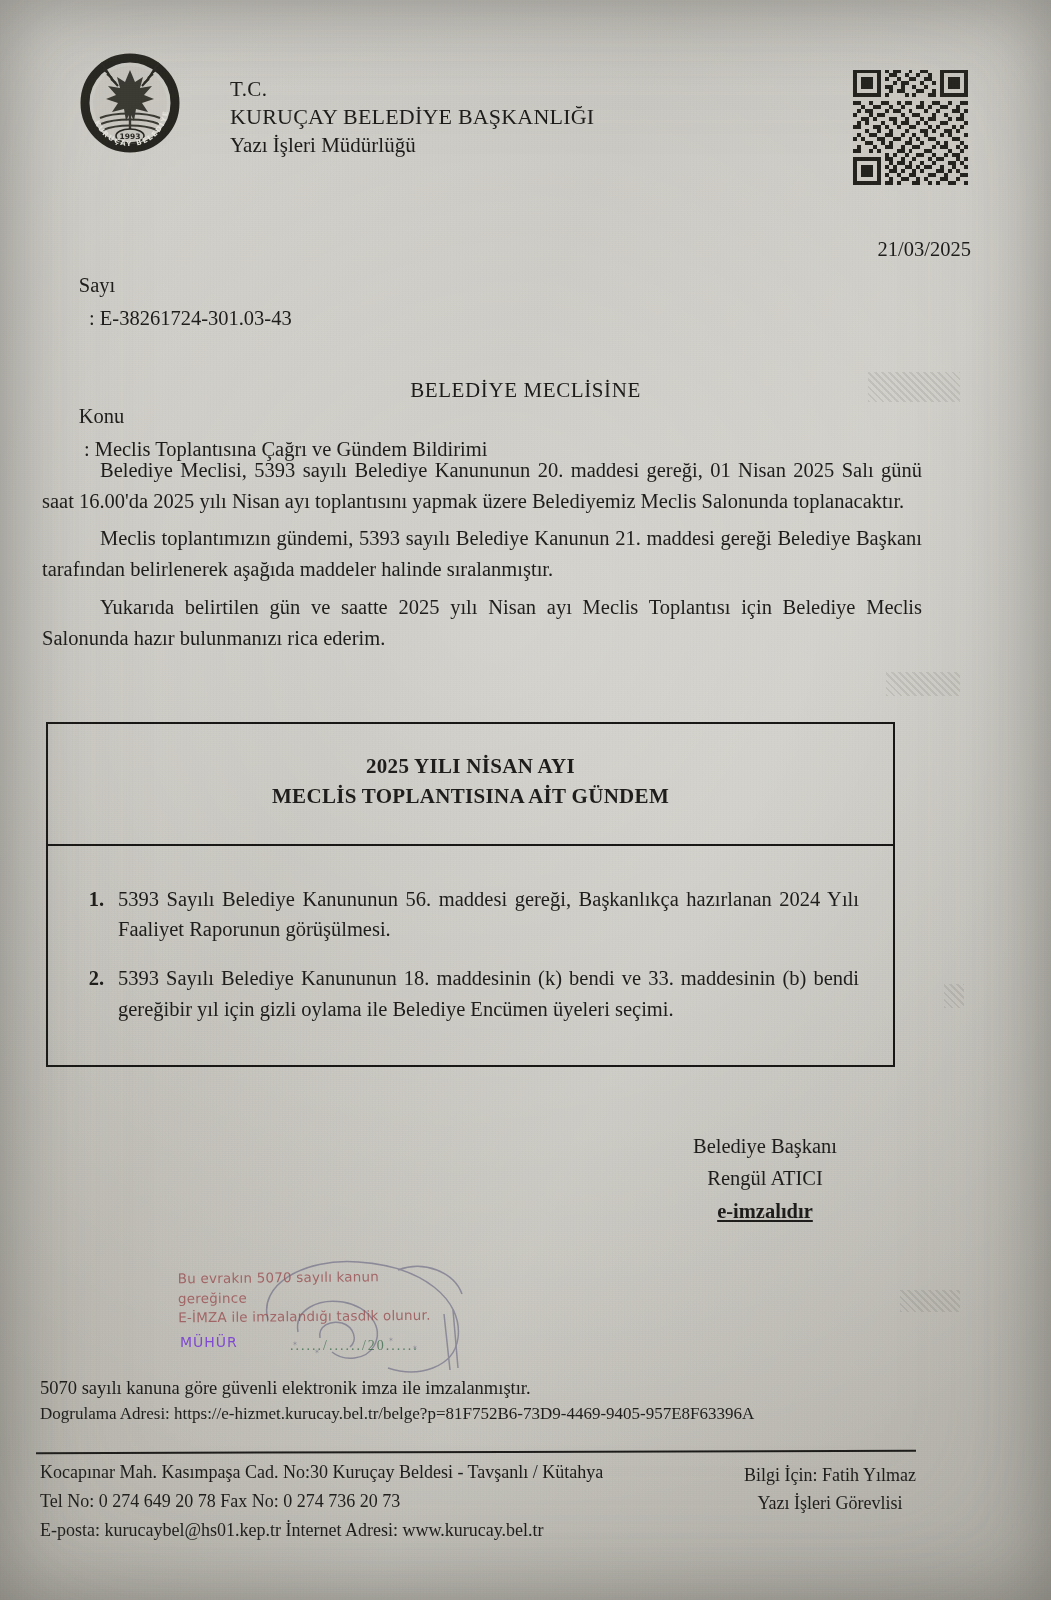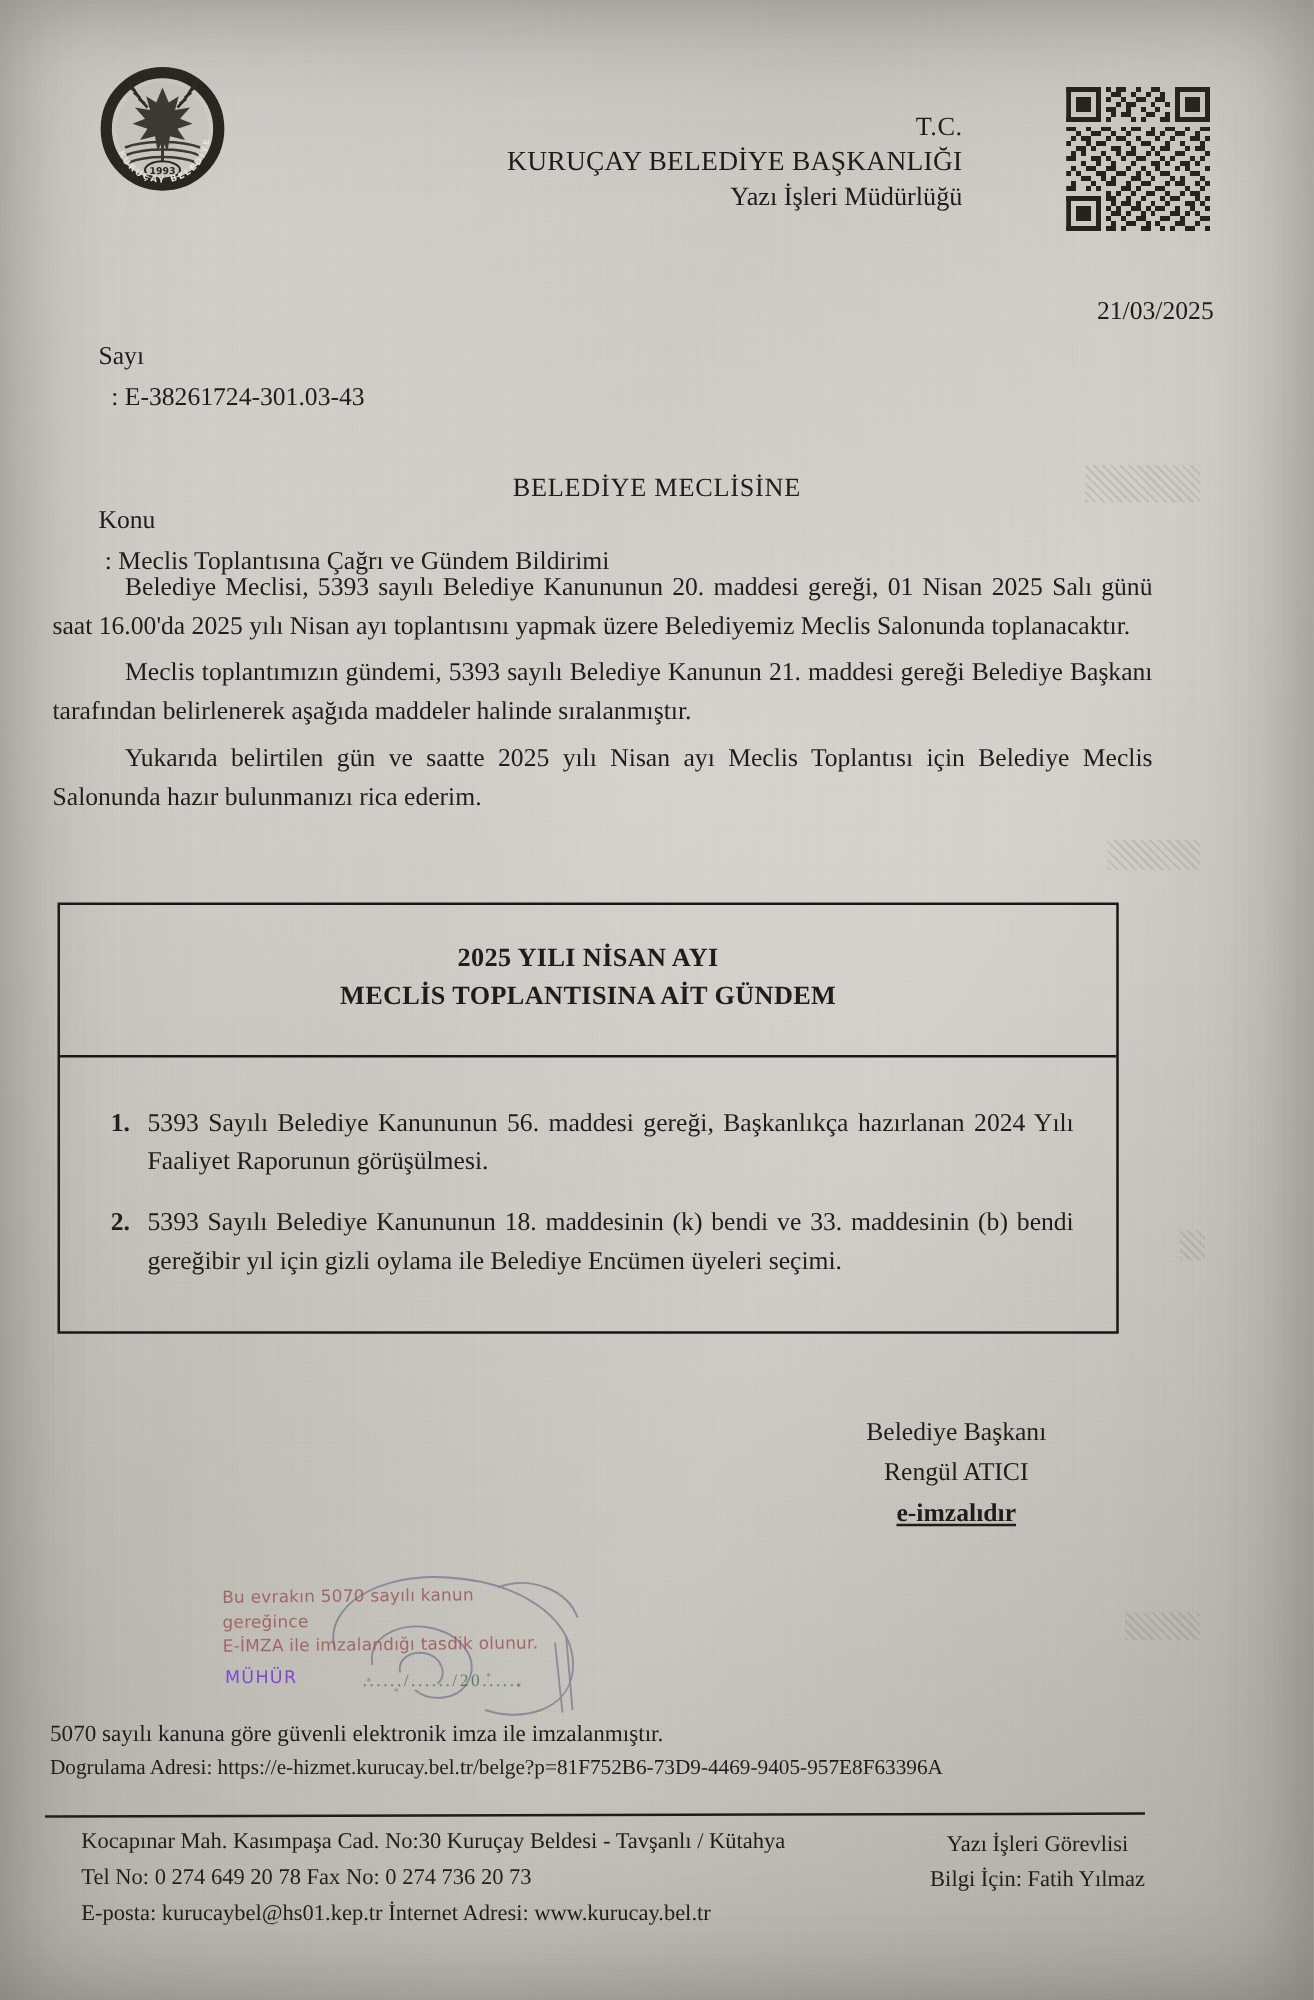--- a/index.html
+++ b/index.html
@@ -34,22 +34,22 @@
   }
   .sheet{position:absolute;inset:0;}
 
   
   .logo{
     position:absolute;left:74px;top:46px;width:112px;height:112px;
   }
   .logo svg{display:block;}
 
   .head-title{
-    position:absolute;left:230px;top:88px;width:540px;
-    text-align:right;line-height:1.30;
+    position:absolute;left:230px;top:76px;width:540px;
+    text-align:left;line-height:1.30;
   }
   .head-title .l1{font-size:21px;letter-spacing:.4px;}
   .head-title .l2{font-size:22px;letter-spacing:.2px;}
   .head-title .l3{font-size:21px;}
 
   .qr{
     position:absolute;left:853px;top:63px;width:115px;height:128px;
     opacity:.92;
   }
   .qr svg{display:block;}
@@ -136,21 +136,21 @@
   .esign .l2{font-size:17px;}
 
   
   .foot-rule{
     position:absolute;left:36px;top:1451px;width:880px;height:0;
     border-top:2px solid #1d1c1a;
     transform:rotate(-0.15deg);
   }
   .foot-left{
     position:absolute;left:40px;top:1458px;width:620px;
-    font-size:18px;line-height:1.62;margin-left:25px;
+    font-size:18px;line-height:1.62;
   }
   .foot-right{
     position:absolute;left:700px;top:1462px;width:260px;
     font-size:18px;line-height:1.55;text-align:center;
   }
 
   
   .artifact{position:absolute;opacity:.22;pointer-events:none;
     background:repeating-linear-gradient(45deg, rgba(60,58,54,.5) 0 2px, rgba(0,0,0,0) 2px 5px);}
   .a1{left:868px;top:372px;width:92px;height:30px;}
@@ -492,22 +492,22 @@
     <div class="l2">Dogrulama Adresi: https://e-hizmet.kurucay.bel.tr/belge?p=81F752B6-73D9-4469-9405-957E8F63396A</div>
   </div>
 
   <div class="foot-rule"></div>
   <div class="foot-left">
     <div>Kocapınar Mah. Kasımpaşa Cad. No:30 Kuruçay Beldesi - Tavşanlı / Kütahya</div>
     <div>Tel No: 0 274 649 20 78   Fax No: 0 274 736 20 73</div>
     <div>E-posta: kurucaybel@hs01.kep.tr  İnternet Adresi: www.kurucay.bel.tr</div>
   </div>
   <div class="foot-right">
+    <div>Bilgi İçin: Fatih Yılmaz</div>
     <div>Yazı İşleri Görevlisi</div>
-    <div>Bilgi İçin: Fatih Yılmaz</div>
   </div>
 
   <div class="artifact a1"></div>
   <div class="artifact a2"></div>
   <div class="artifact a3"></div>
   <div class="artifact a4"></div>
 </div>
 
 <div class="grain"></div>
 <div class="edge-shadow"></div>

